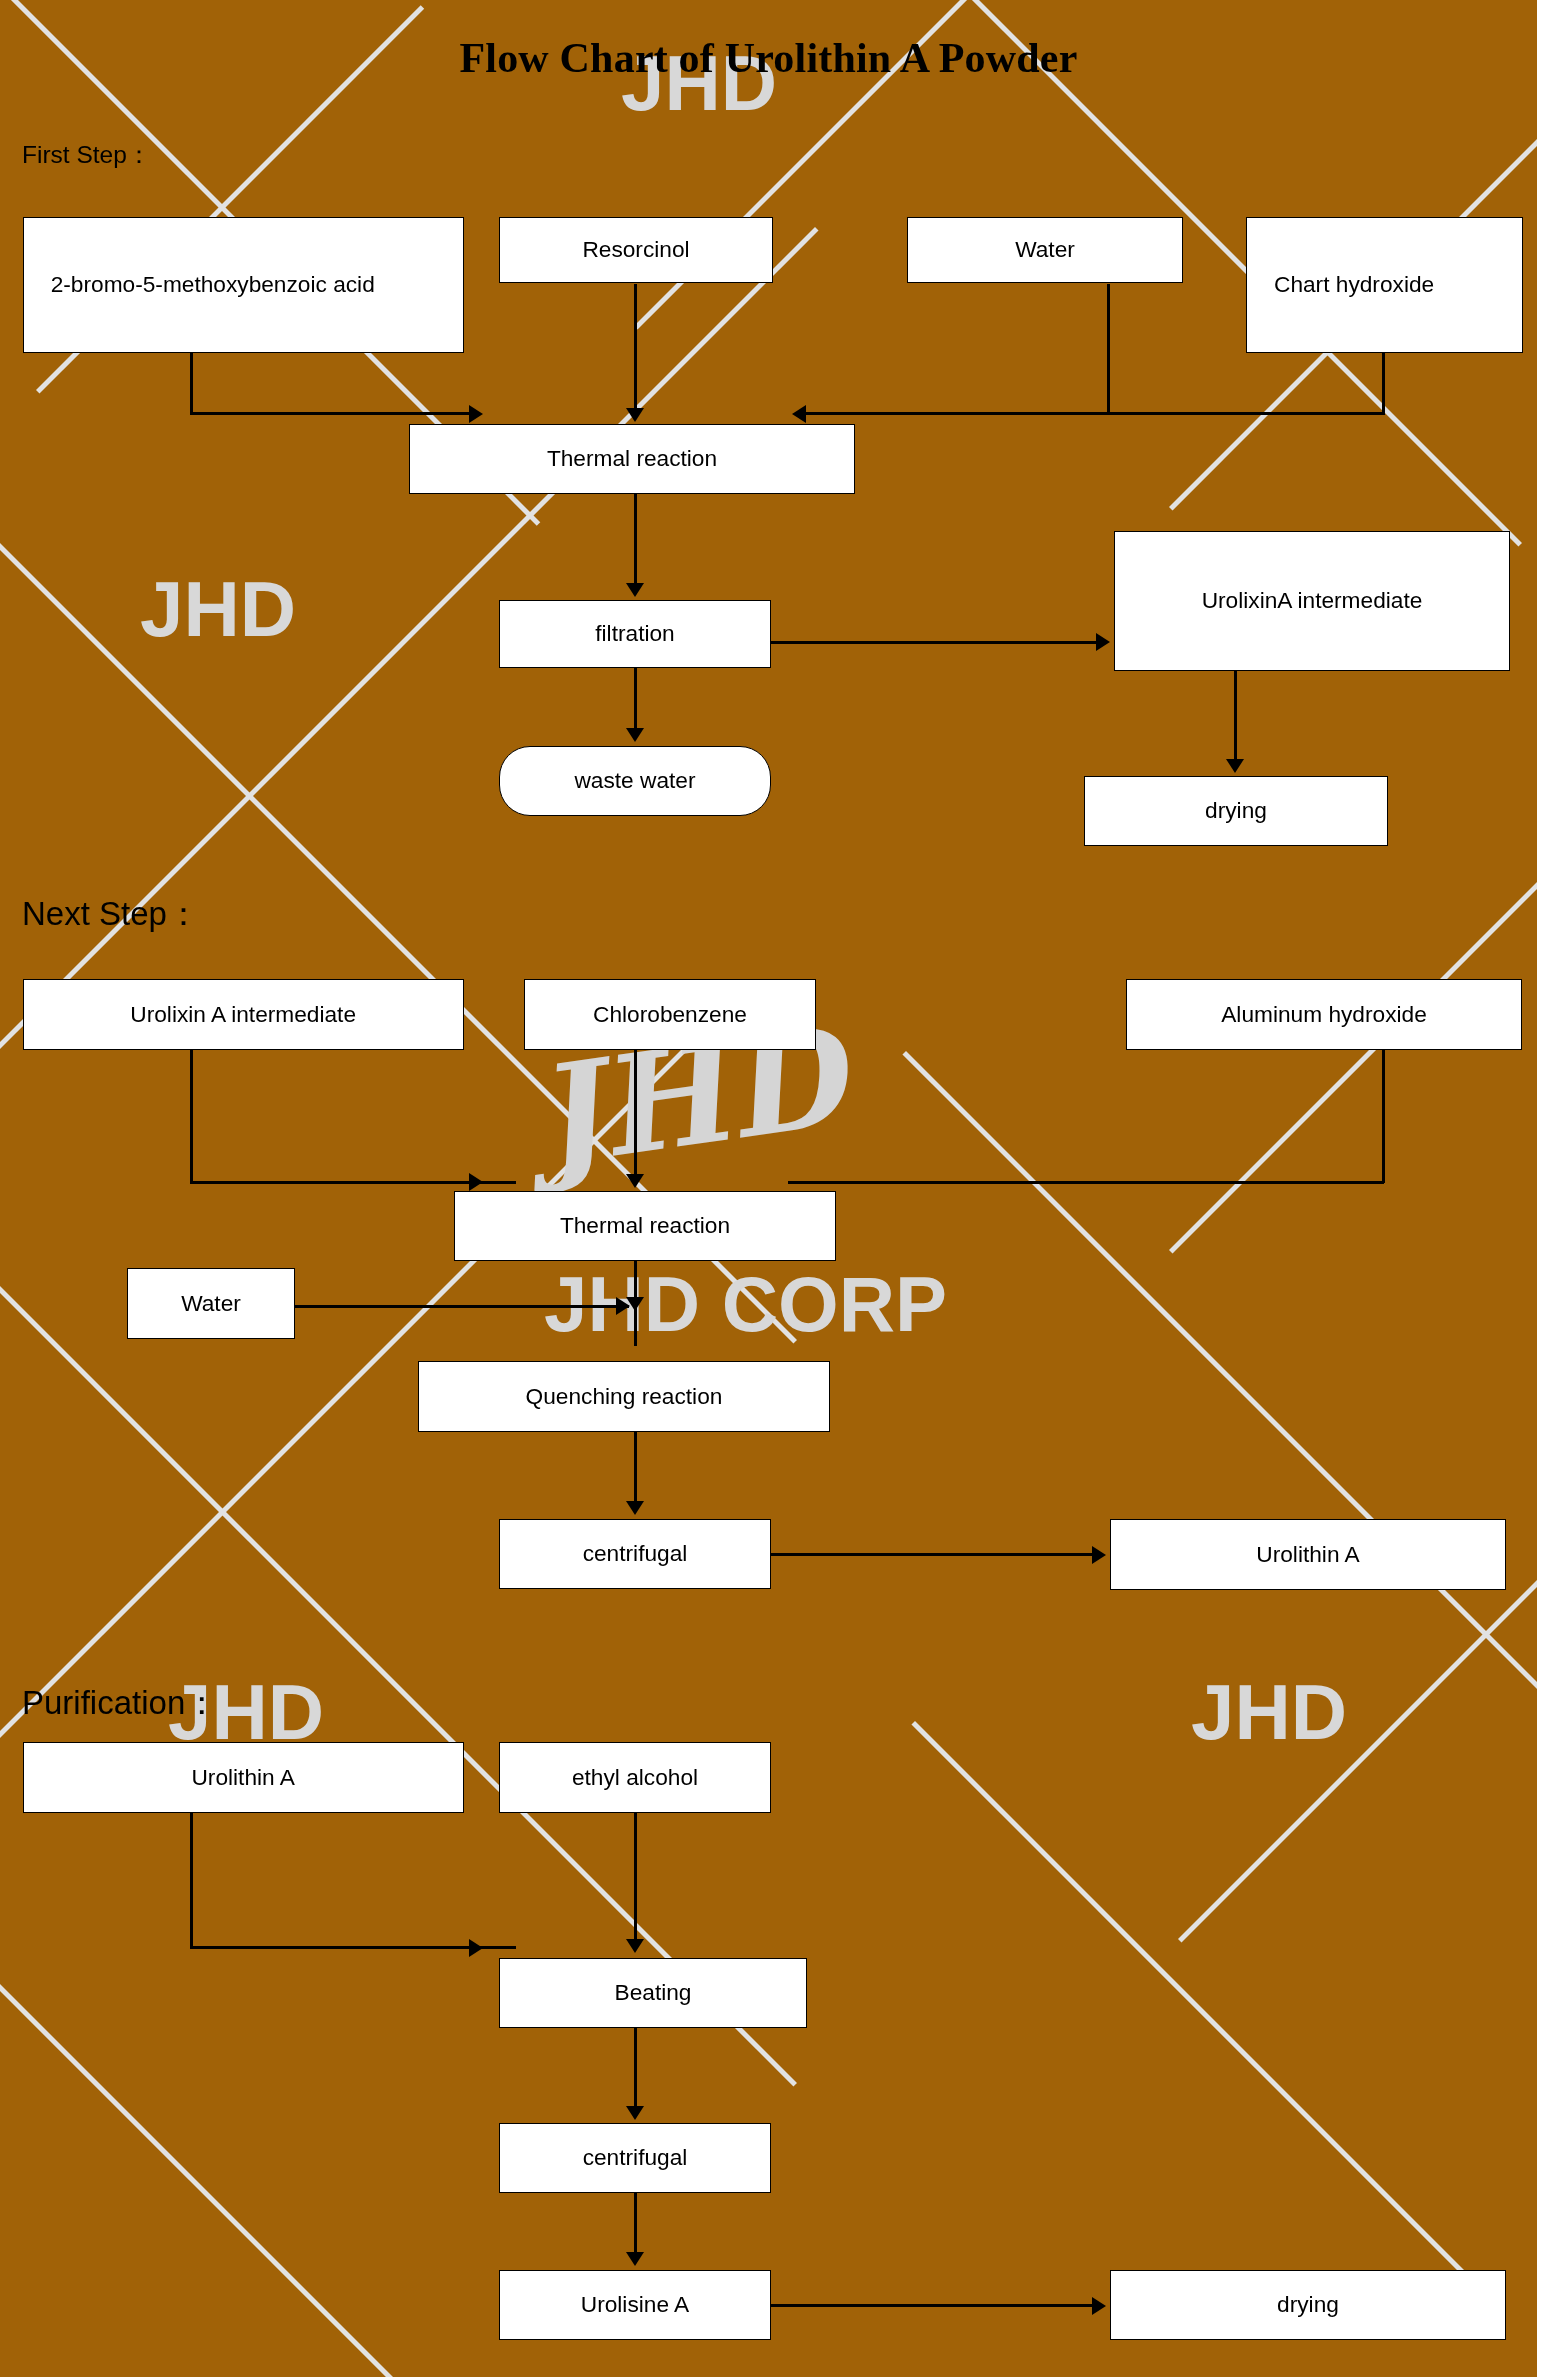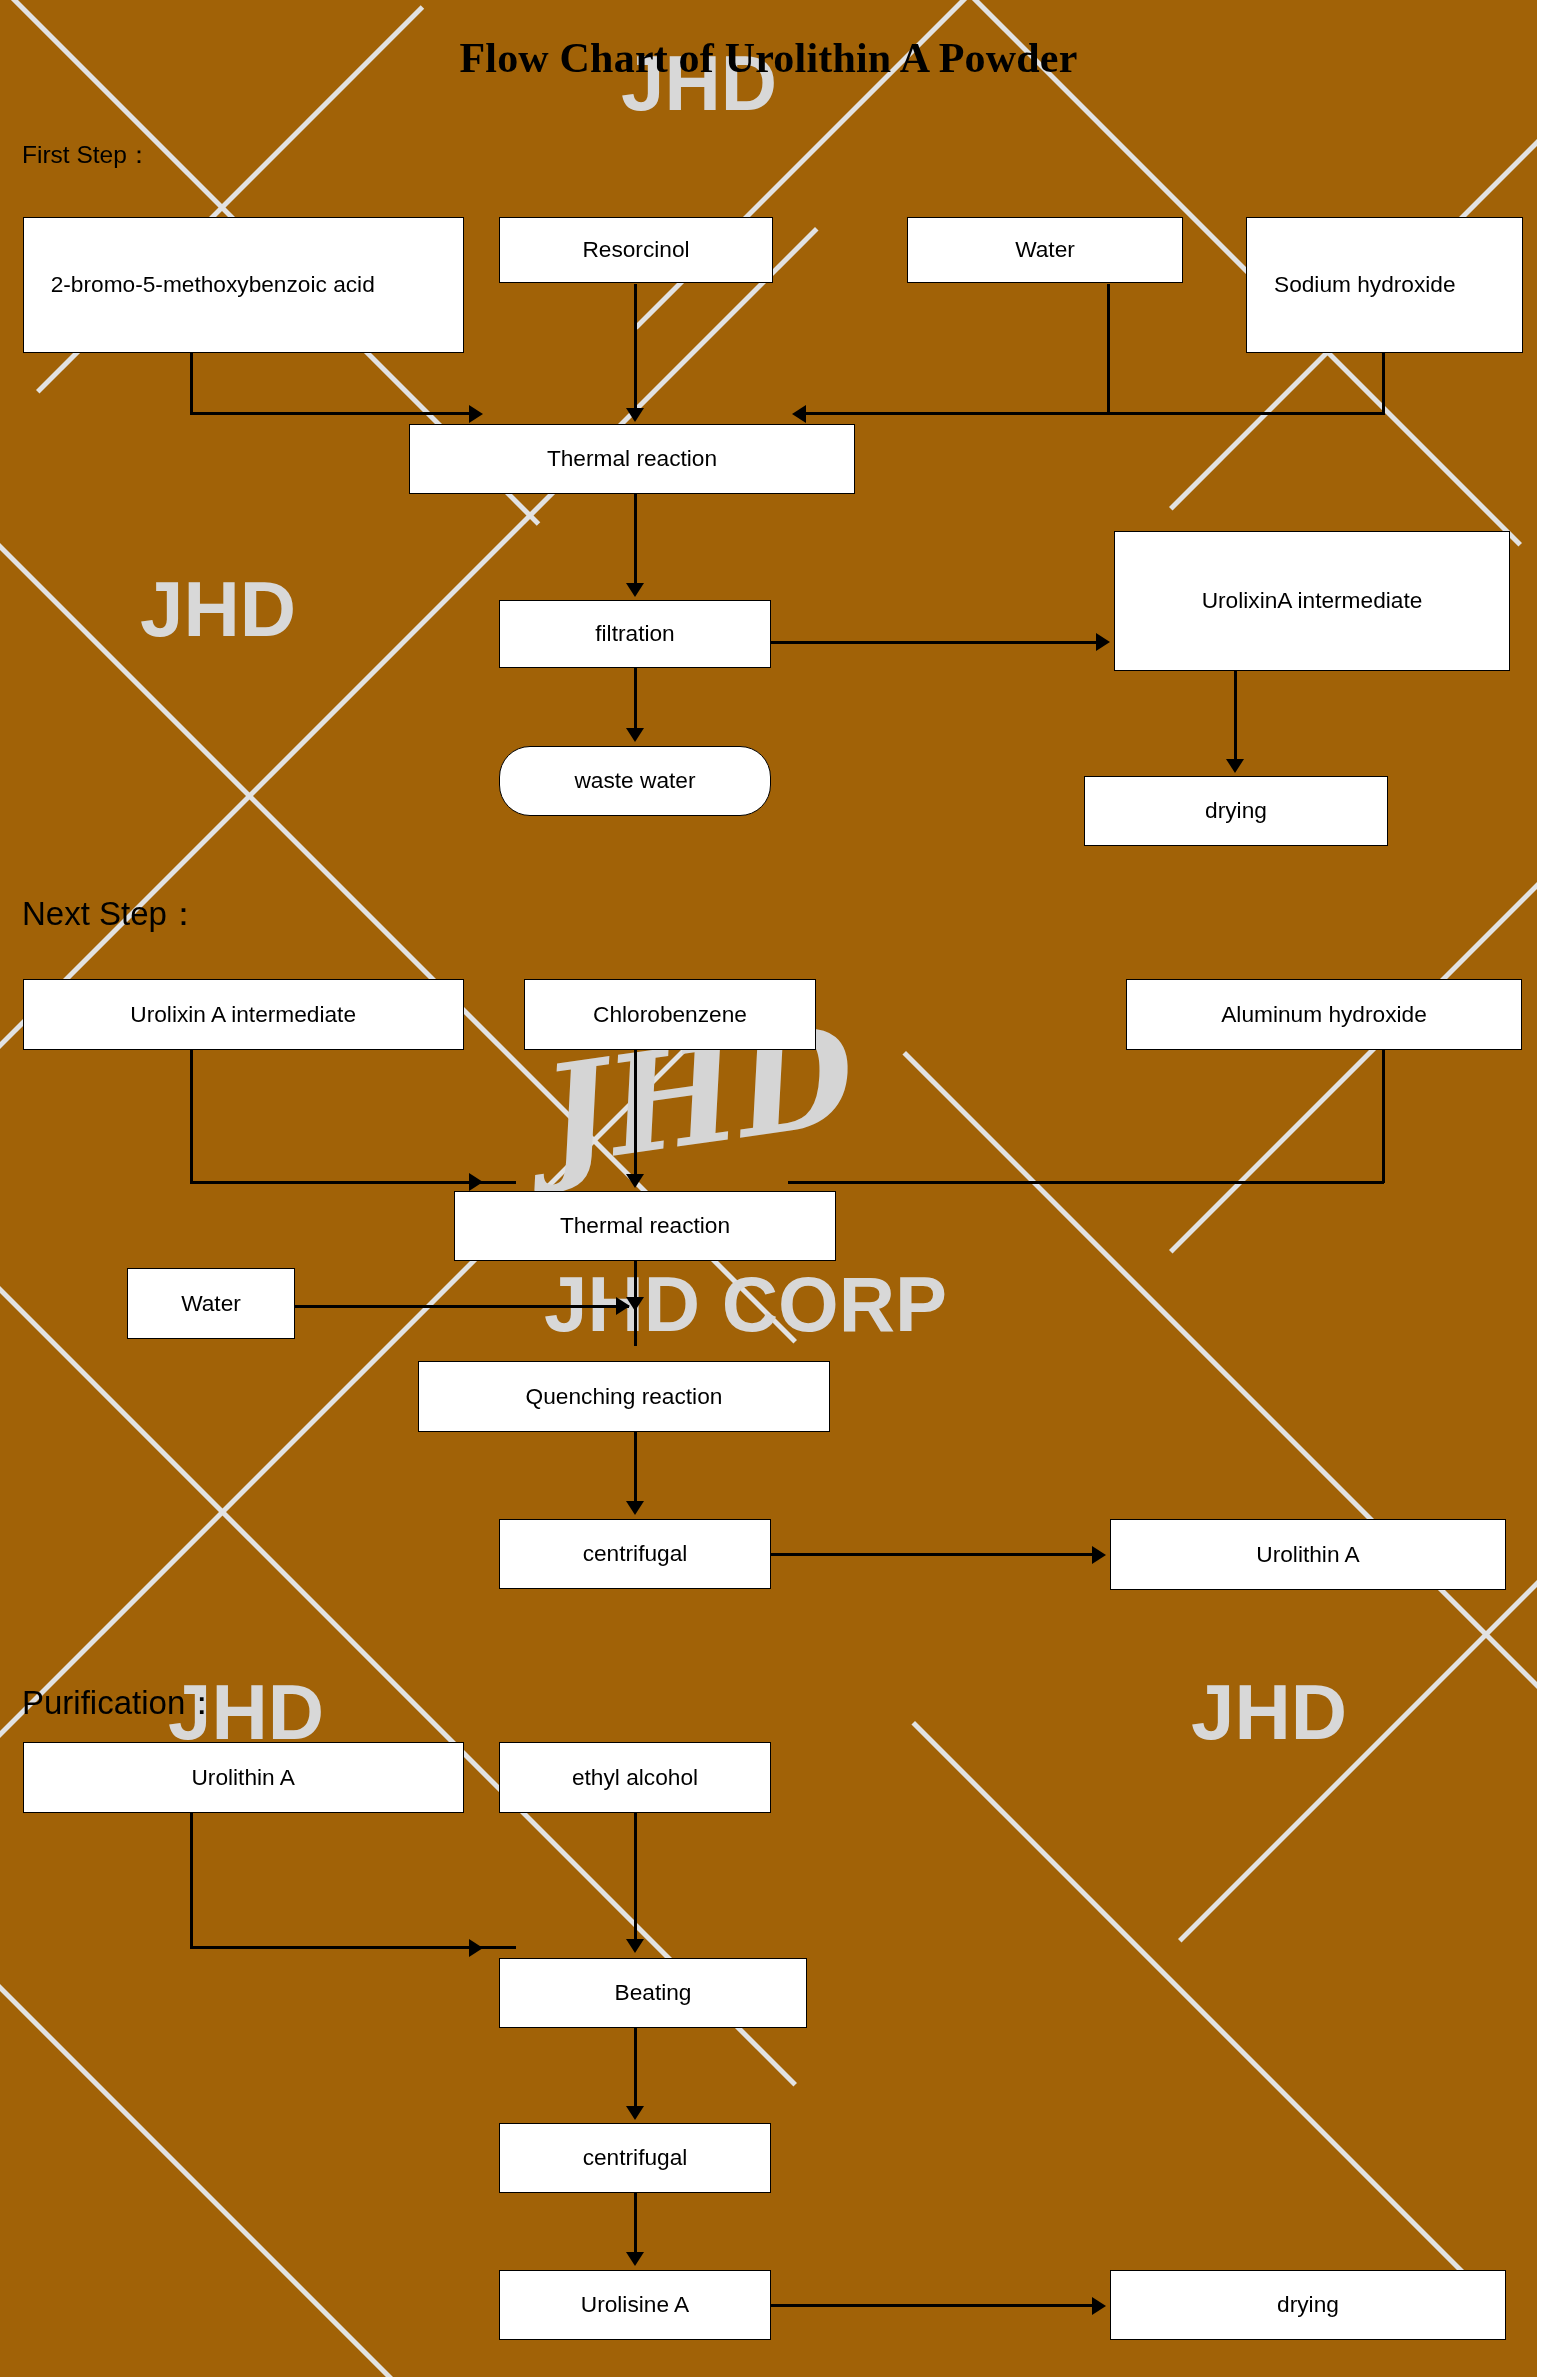--- a/index.html
+++ b/index.html
@@ -159,21 +159,21 @@
     <div class="node left-align" style="left:22.7px; top:217px; width:441px; height:136px;">
       <span class="txt">2-bromo-5-methoxybenzoic acid</span>
     </div>
     <div class="node" style="left:499px; top:217px; width:274px; height:66px;">
       <span class="txt">Resorcinol</span>
     </div>
     <div class="node" style="left:907px; top:217px; width:276px; height:66px;">
       <span class="txt">Water</span>
     </div>
     <div class="node left-align" style="left:1246px; top:217px; width:277px; height:136px;">
-      <span class="txt">Sodium hydroxide</span>
+      <span class="txt">Chart hydroxide</span>
     </div>
 
     <div class="node" style="left:409px; top:424px; width:446px; height:70px;">
       <span class="txt">Thermal reaction</span>
     </div>
 
     <div class="node" style="left:499px; top:600px; width:272px; height:68px;">
       <span class="txt">filtration</span>
     </div>
 

